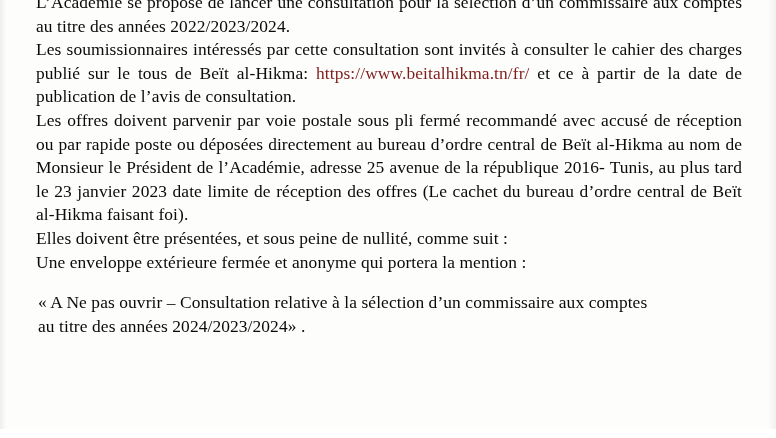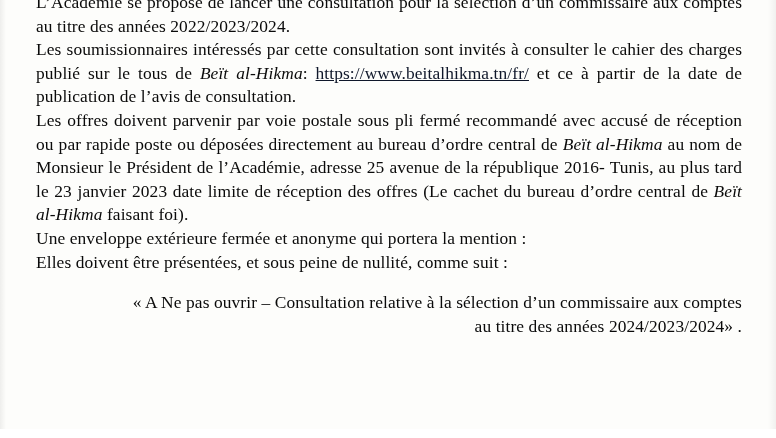--- a/index.html
+++ b/index.html
@@ -46,51 +46,50 @@
     letter-spacing: 0.1px;
   }
   p {
     margin: 0;
     text-align: justify;
   }
   .first-line-clipped {
     
     margin-top: -9px;
   }
-  .italic { font-style: italic; }
+  .italic { }
   .link {
-    color: #0f172a;
-    text-decoration: underline;
+    color: #7f1d1d;
   }
   .gap-md { height: 17px; }
   .gap-lg { height: 27px; }
   .quote-block {
     padding-left: 2px;
   }
-  .quote-block p { text-align: right; }
+  .quote-block p { text-align: left; }
 </style>
 </head>
 <body>
 
 <div class="page">
 
   <div class="scan-edge-left"></div>
   <div class="scan-edge-right"></div>
 
   <div class="body-text">
 
     <p class="first-line-clipped"><span>L’Académie se propose de lancer une consultation pour la sélection d’un commissaire aux comptes au titre des années 2022/2023/2024.</span></p>
 
     <p><span>Les soumissionnaires intéressés par cette consultation sont invités à consulter le cahier des charges publié sur le tous de </span><span class="italic">Beït al-Hikma</span><span>: </span><span class="link">https://www.beitalhikma.tn/fr/</span><span> et ce à partir de la date de publication de l’avis de consultation.</span></p>
 
     <p><span>Les offres doivent parvenir par voie postale sous pli fermé recommandé avec accusé de réception ou par rapide poste ou déposées directement au bureau d’ordre central de </span><span class="italic">Beït al-Hikma</span><span> au nom de Monsieur le Président de l’Académie, adresse 25 avenue de la république 2016- Tunis, au plus tard le 23 janvier 2023 date limite de réception des offres (Le cachet du bureau d’ordre central de </span><span class="italic">Beït al-Hikma</span><span> faisant foi).</span></p>
 
+    <p><span>Elles doivent être présentées, et sous peine de nullité, comme suit :</span></p>
+
     <p><span>Une enveloppe extérieure fermée et anonyme qui portera la mention :</span></p>
-
-    <p><span>Elles doivent être présentées, et sous peine de nullité, comme suit :</span></p>
 
     <div class="gap-md"></div>
 
     <div class="quote-block">
       <p>« A Ne pas ouvrir – Consultation relative à la sélection d’un commissaire aux comptes</p>
       <p>au titre des années 2024/2023/2024» .</p>
     </div>
 
     <div class="gap-lg"></div>
 

